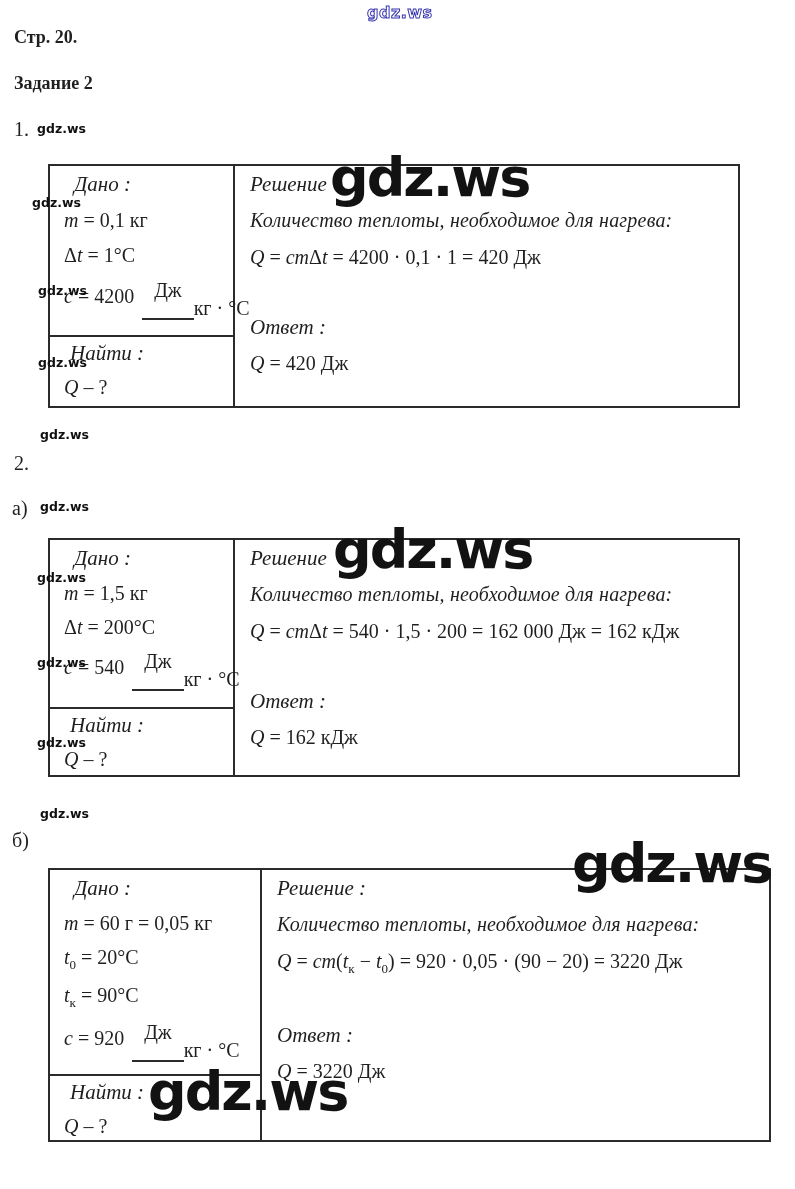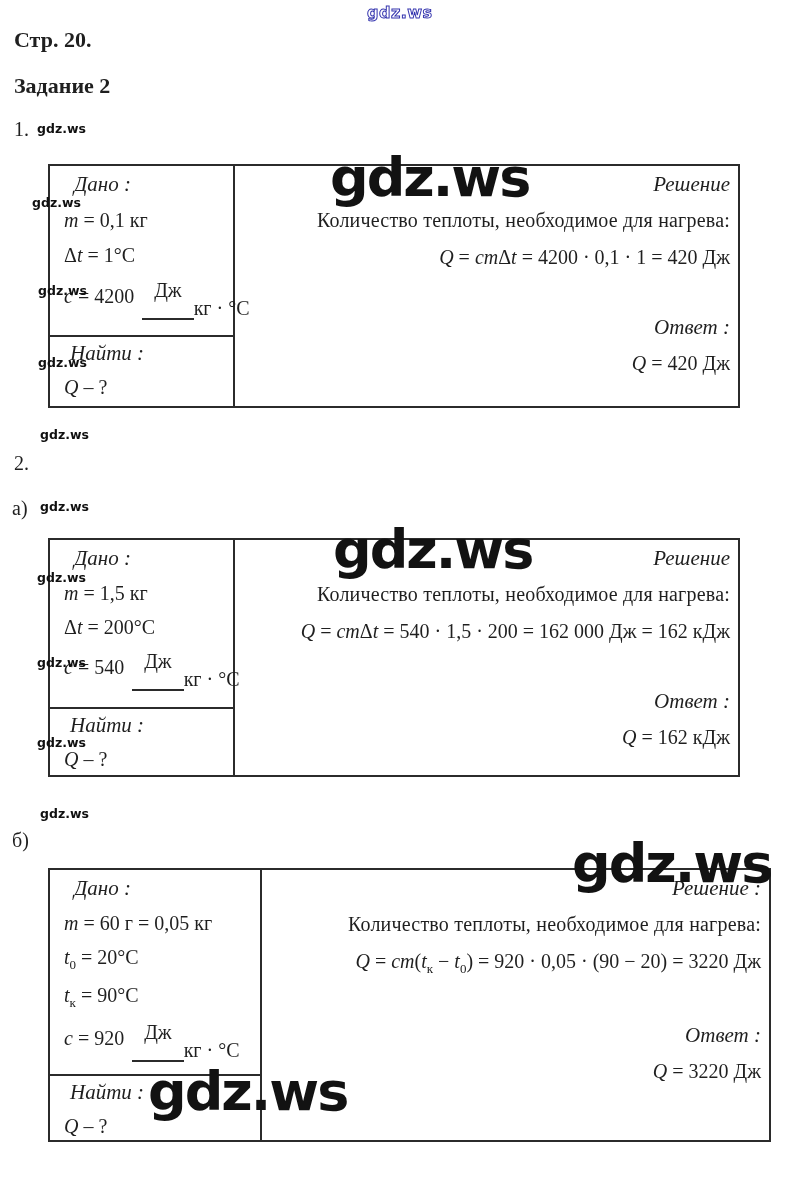--- a/index.html
+++ b/index.html
@@ -16,21 +16,21 @@
   }
   .wm-small {
     position:absolute; font-family:"DejaVu Sans", sans-serif; font-weight:600;
     font-size:12.5px; color:#101010; z-index:5; line-height:1.2;
   }
   .wm-big {
     position:absolute; font-family:"DejaVu Sans", sans-serif; font-weight:700;
     font-size:54px; line-height:0.95; color:#121212; letter-spacing:-2px; z-index:6;
   }
   
-  .heading { position:absolute; margin:0; font-weight:700; font-size:22px; line-height:1.1; }
+  .heading { position:absolute; margin:0; font-weight:700; font-size:18px; line-height:1.1; }
   .h-page { left:14px; top:28px; }
   .h-task { left:14px; top:74px; }
   .marker { position:absolute; font-size:20px; line-height:1.1; }
   .m-1 { left:14px; top:118px; }
   .m-2 { left:14px; top:452px; }
   .m-2a { left:12px; top:497px; }
   .m-2b { left:12px; top:829px; }
   
   .ptable {
     position:absolute; display:flex; box-sizing:border-box;
@@ -41,29 +41,29 @@
   .t3 { left:48px; top:868px; width:723px; height:274px; }
   .col-left { display:flex; flex-direction:column; box-sizing:border-box; border-right:2px solid #2b2b2b; flex:0 0 auto; }
   .t1 .col-left, .t2 .col-left { width:185px; }
   .t3 .col-left { width:212px; }
   .cell { box-sizing:border-box; }
   .given { border-bottom:2px solid #2b2b2b; padding:6px 0 0 14px; }
   .t1 .given { height:171px; }
   .t2 .given { height:169px; }
   .t3 .given { height:206px; }
   .find { padding:4px 0 0 14px; flex:1; }
-  .col-right { flex:1; box-sizing:border-box; padding:6px 8px 6px 15px; position:relative;text-align:right; }
+  .col-right { flex:1; box-sizing:border-box; padding:6px 8px 6px 15px; position:relative; }
   
   .lbl { font-style:italic; font-size:21px; line-height:1.2; margin-left:10px; white-space:nowrap; }
   .find .lbl { margin-left:6px; }
   .col-right .lbl { margin-left:0; }
   .mline { font-size:20px; line-height:1.2; margin-top:11px; white-space:nowrap; }
   .t2 .given .mline, .t3 .given .mline { margin-top:10px; }
   .find .mline { margin-top:9px; }
-  .intro { margin-top:11px; letter-spacing:0.2px; }
+  .intro { margin-top:11px; letter-spacing:0.2px;font-style:italic; }
   .formula { margin-top:13px; }
   .answer-label { margin-top:46px; }
   .answer-line { margin-top:11px; }
   
   .mvar { font-style:italic; }
   .mtxt { font-style:normal; }
   .msub { font-style:normal; font-size:13px; }
   .mfrac { display:inline-flex; flex-direction:row; text-align:center; vertical-align:middle; margin-left:8px; transform:translateY(1px); }
   .mnum { border-bottom:2px solid #2b2b2b; padding:0 12px 3px 12px; line-height:1.15; }
   .mden { padding-top:18px; line-height:1.15; }

